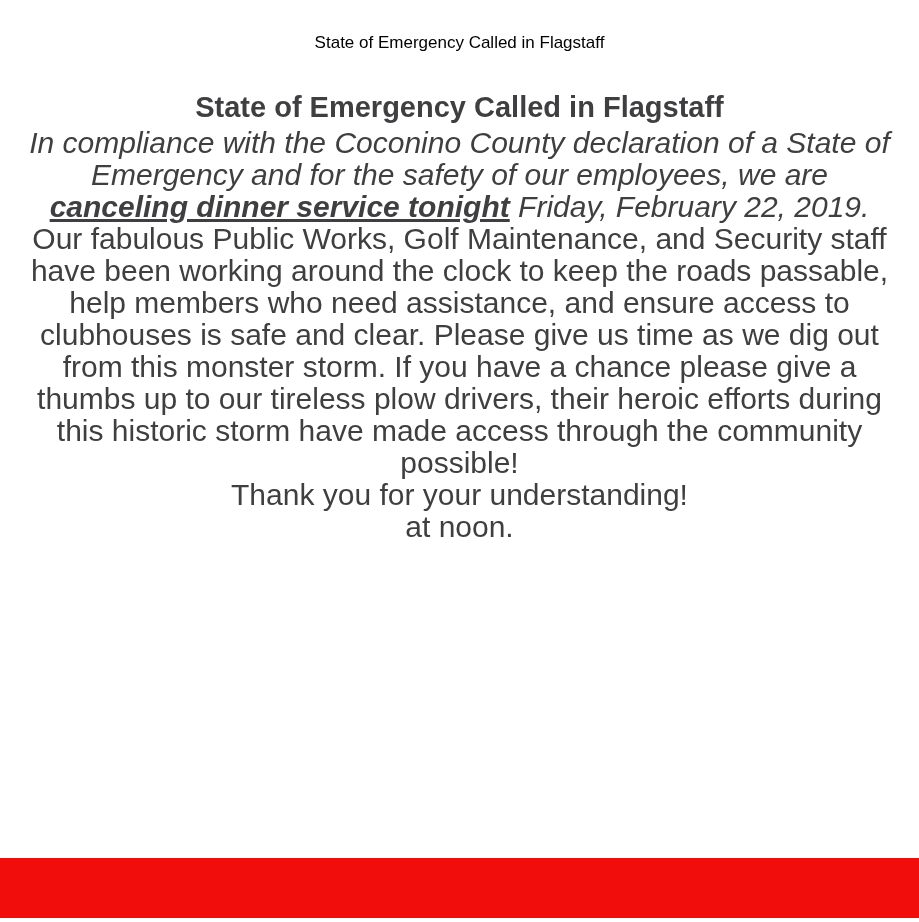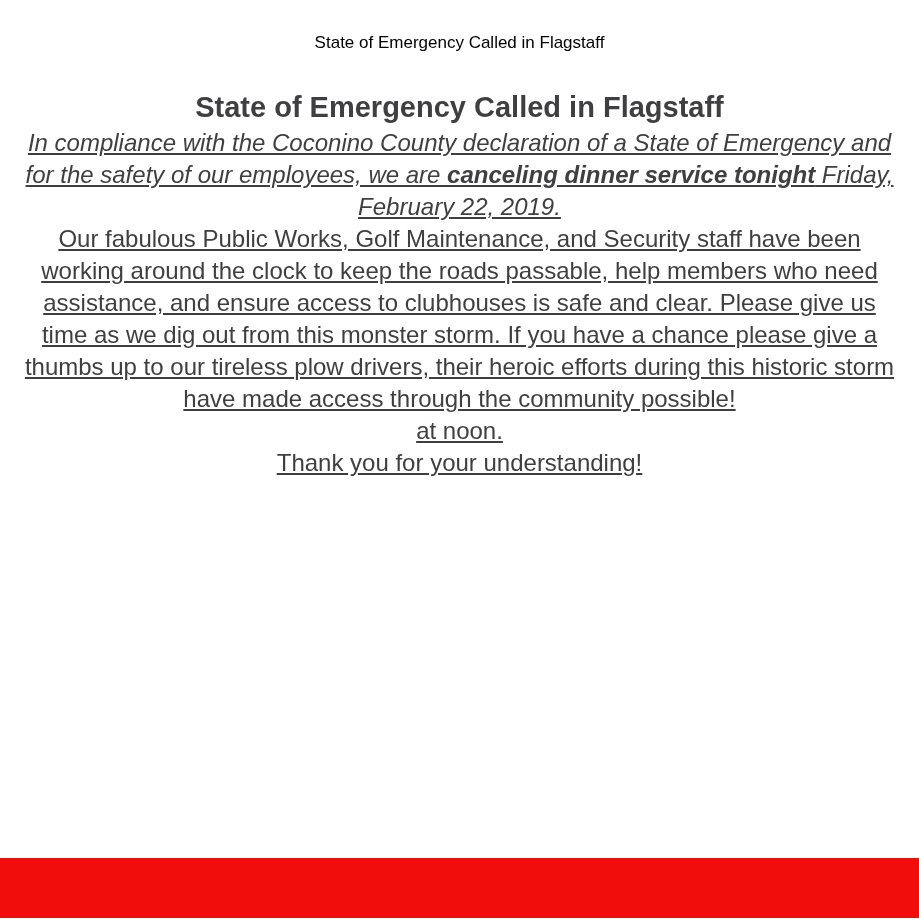--- a/index.html
+++ b/index.html
@@ -24,23 +24,22 @@
   }
   .title {
     margin: 36px 0 0;
     font-size: 29px;
     line-height: 39px;
     font-weight: bold;
     color: #3f3f42;
   }
   p.para {
     margin: 0;
-    font-size: 24px;
+    font-size: 30px;
     line-height: 32px;
-    text-decoration: underline;
   }
   .compliance { margin-top: 6px; font-style: italic; }
   .record     { margin-top: 34px; }
   .staff      { margin-top: 28px; }
   .closing    { margin-top: 30px; }
   .bold-underline {
     font-weight: bold;
     text-decoration: underline;
   }
   .block { display: block; }
@@ -63,19 +62,19 @@
   <h1 class="title">
     <span class="block">State of Emergency Called in Flagstaff</span>
   </h1>
 
   <p class="para compliance"><span>In compliance with the Coconino County declaration of a State of Emergency and for the safety of our employees, we are </span><span class="bold-underline">canceling dinner service tonight</span><span> Friday, February 22, 2019.</span></p>
 
 
   <p class="para staff">Our fabulous Public Works, Golf Maintenance, and Security staff have been working around the clock to keep the roads passable, help members who need assistance, and ensure access to clubhouses is safe and clear. Please give us time as we dig out from this monster storm. If you have a chance please give a thumbs up to our tireless plow drivers, their heroic efforts during this historic storm have made access through the community possible!</p>
 
   <p class="para closing">
+    <span class="block">Thank you for your understanding!</span>
     <span class="block">at noon.</span>
-    <span class="block">Thank you for your understanding!</span>
   </p>
 
 </div>
 
 <div class="red-bar"></div>
 
 </body></html>

